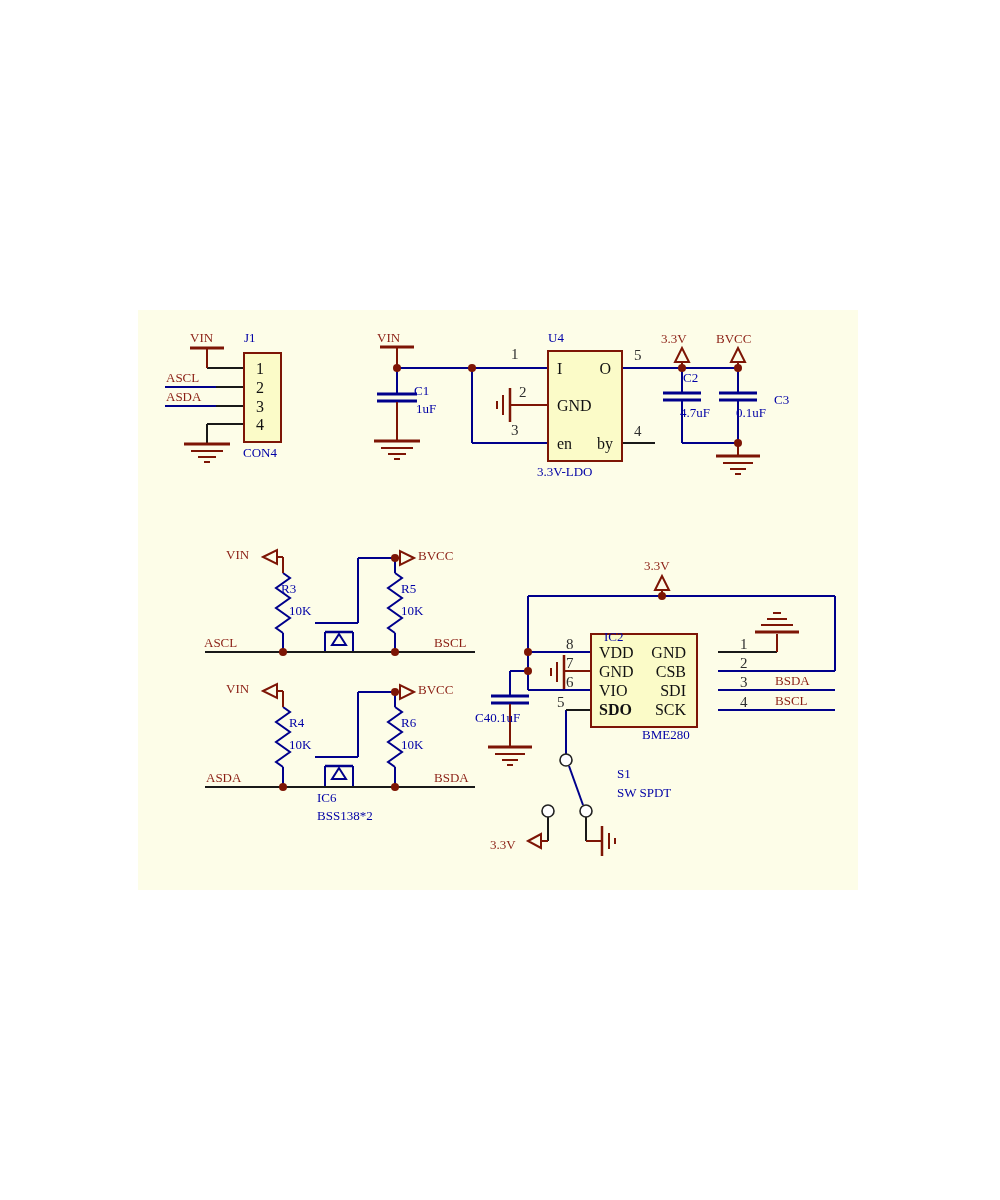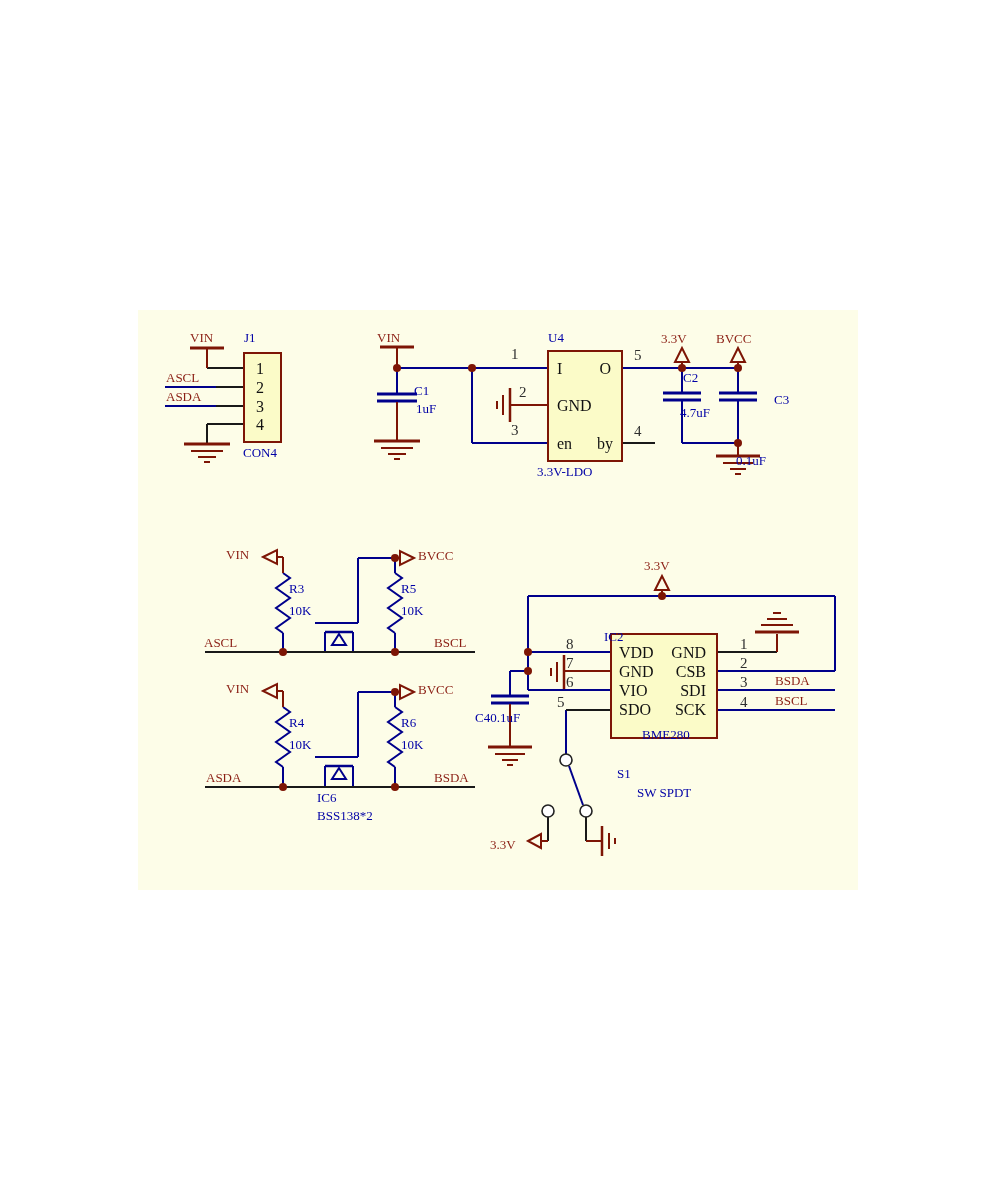--- a/index.html
+++ b/index.html
@@ -253,25 +253,25 @@
     </div>
 
     <div class="body" style="left:409px;top:40px;width:76px;height:112px;">
       <span class="pinname" style="left:8px;top:8px;">I</span>
       <span class="pinname" style="right:10px;top:8px;">O</span>
       <span class="pinname" style="left:8px;top:45px;">GND</span>
       <span class="pinname" style="left:8px;top:83px;">en</span>
       <span class="pinname" style="right:8px;top:83px;">by</span>
     </div>
 
-    <div class="body" style="left:472px;top:323px;width:108px;height:106px;">
+    <div class="body" style="left:452px;top:323px;width:108px;height:95px;">
       <span class="pinname" style="left:7px;top:9px;">VDD</span>
       <span class="pinname" style="left:7px;top:28px;">GND</span>
       <span class="pinname" style="left:7px;top:47px;">VIO</span>
-      <span class="pinname" style="left:7px;top:66px;">SDO</span>
+      <span class="pinname" style="left:7px;top:66px;font-weight:bold;">SDO</span>
       <span class="pinname" style="right:10px;top:9px;">GND</span>
       <span class="pinname" style="right:10px;top:28px;">CSB</span>
       <span class="pinname" style="right:10px;top:47px;">SDI</span>
       <span class="pinname" style="right:10px;top:66px;">SCK</span>
     </div>
 
     <span class="lbl net" style="left:52px;top:19px;">VIN</span>
     <span class="lbl net" style="left:28px;top:59px;">ASCL</span>
     <span class="lbl net" style="left:28px;top:78px;">ASDA</span>
     <span class="lbl net" style="left:239px;top:19px;">VIN</span>
@@ -292,36 +292,36 @@
 
     <span class="lbl ref" style="left:106px;top:19px;">J1</span>
     <span class="lbl ref" style="left:105px;top:134px;">CON4</span>
     <span class="lbl ref" style="left:410px;top:19px;">U4</span>
     <span class="lbl ref" style="left:399px;top:153px;">3.3V-LDO</span>
     <span class="lbl ref" style="left:276px;top:72px;">C1</span>
     <span class="lbl ref" style="left:278px;top:90px;">1uF</span>
     <span class="lbl ref" style="left:545px;top:59px;">C2</span>
     <span class="lbl ref" style="left:542px;top:94px;">4.7uF</span>
     <span class="lbl ref" style="left:636px;top:59px;margin-top:22px;">C3</span>
-    <span class="lbl ref" style="left:598px;top:94px;margin-top:48px;">0.1uF</span>
-    <span class="lbl ref" style="left:151px;top:270px;">R3</span>
+    <span class="lbl ref" style="left:598px;top:94px;">0.1uF</span>
+    <span class="lbl ref" style="left:143px;top:270px;">R3</span>
     <span class="lbl ref" style="left:151px;top:292px;">10K</span>
     <span class="lbl ref" style="left:263px;top:270px;">R5</span>
     <span class="lbl ref" style="left:263px;top:292px;">10K</span>
     <span class="lbl ref" style="left:151px;top:404px;">R4</span>
     <span class="lbl ref" style="left:151px;top:426px;">10K</span>
     <span class="lbl ref" style="left:263px;top:404px;">R6</span>
     <span class="lbl ref" style="left:263px;top:426px;">10K</span>
     <span class="lbl ref" style="left:179px;top:479px;">IC6</span>
     <span class="lbl ref" style="left:179px;top:497px;">BSS138*2</span>
     <span class="lbl ref" style="left:466px;top:318px;">IC2</span>
     <span class="lbl ref" style="left:504px;top:416px;">BME280</span>
     <span class="lbl ref" style="left:337px;top:399px;text-align:right;">C40.1uF</span>
     <span class="lbl ref" style="left:479px;top:455px;">S1</span>
-    <span class="lbl ref" style="left:479px;top:474px;margin-left:20px;">SW SPDT</span>
+    <span class="lbl ref" style="left:479px;top:474px;">SW SPDT</span>
 
     <span class="pnum" style="left:373px;top:37px;">1</span>
     <span class="pnum" style="left:381px;top:75px;">2</span>
     <span class="pnum" style="left:373px;top:113px;">3</span>
     <span class="pnum" style="left:496px;top:38px;">5</span>
     <span class="pnum" style="left:496px;top:114px;">4</span>
     <span class="pnum" style="left:428px;top:327px;">8</span>
     <span class="pnum" style="left:428px;top:346px;">7</span>
     <span class="pnum" style="left:428px;top:365px;">6</span>
     <span class="pnum" style="left:419px;top:385px;">5</span>

